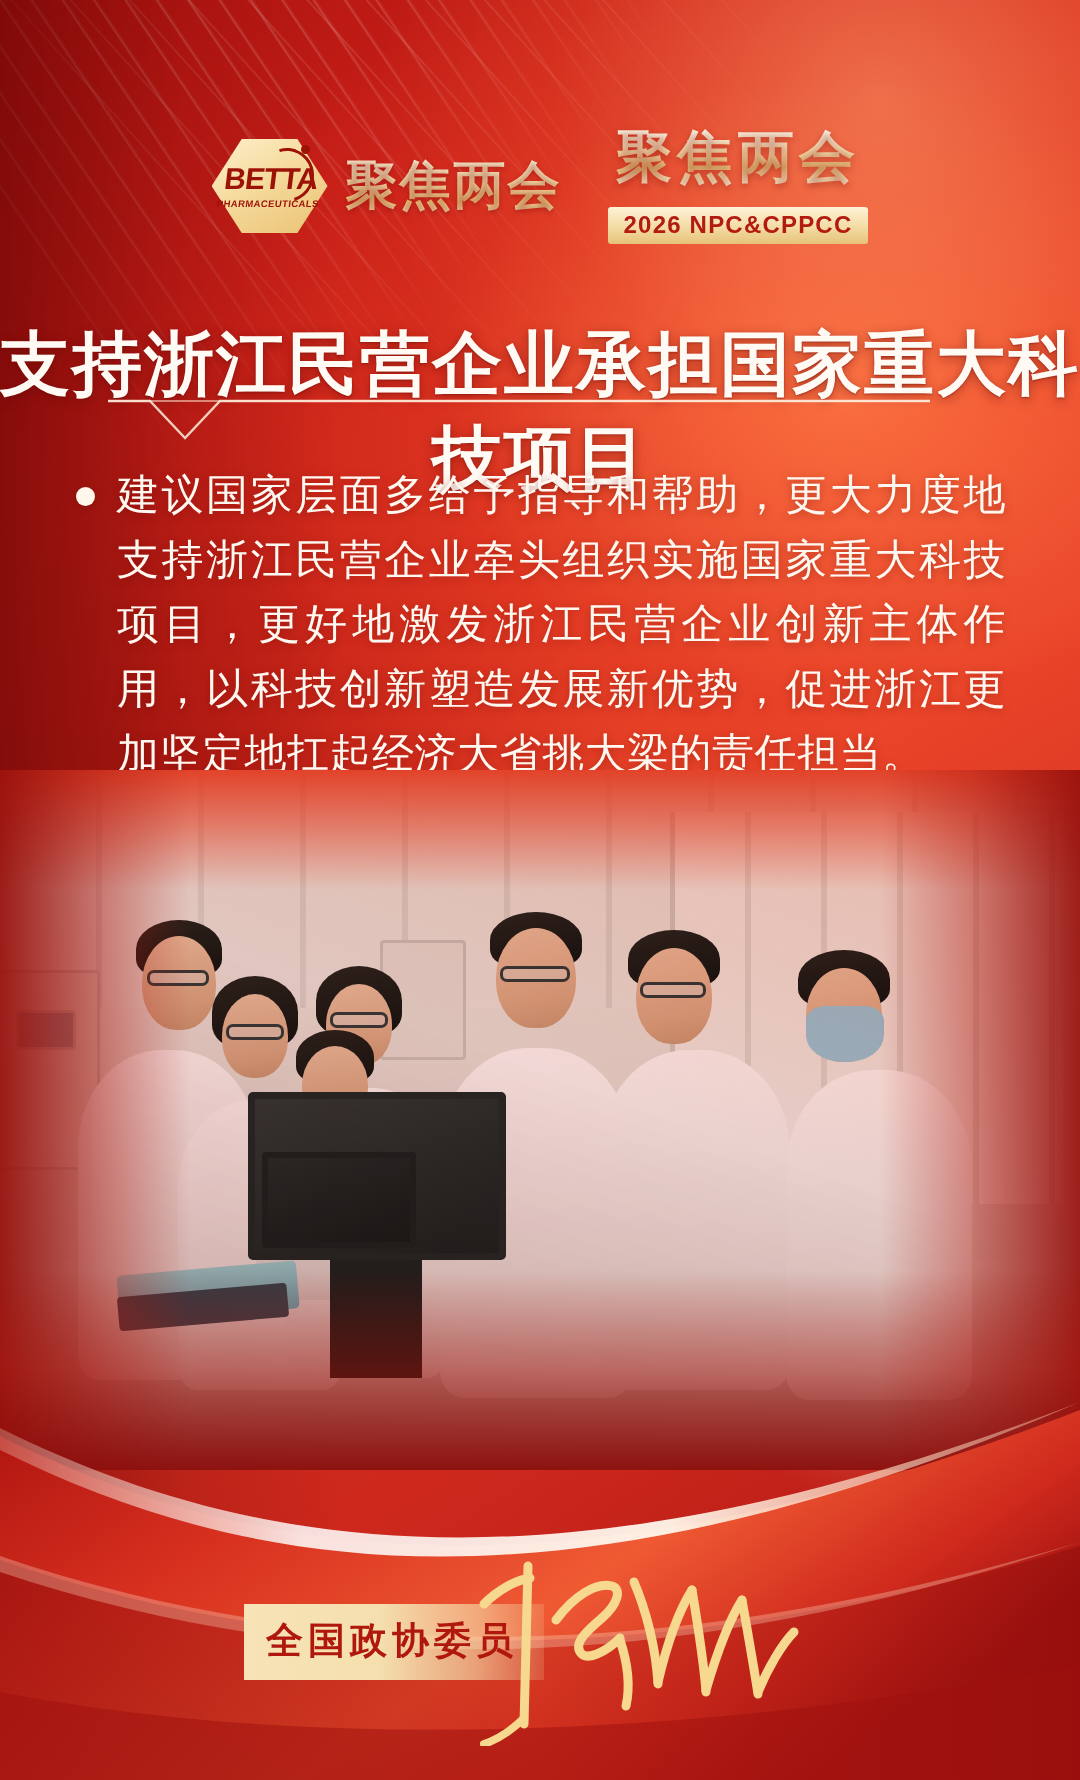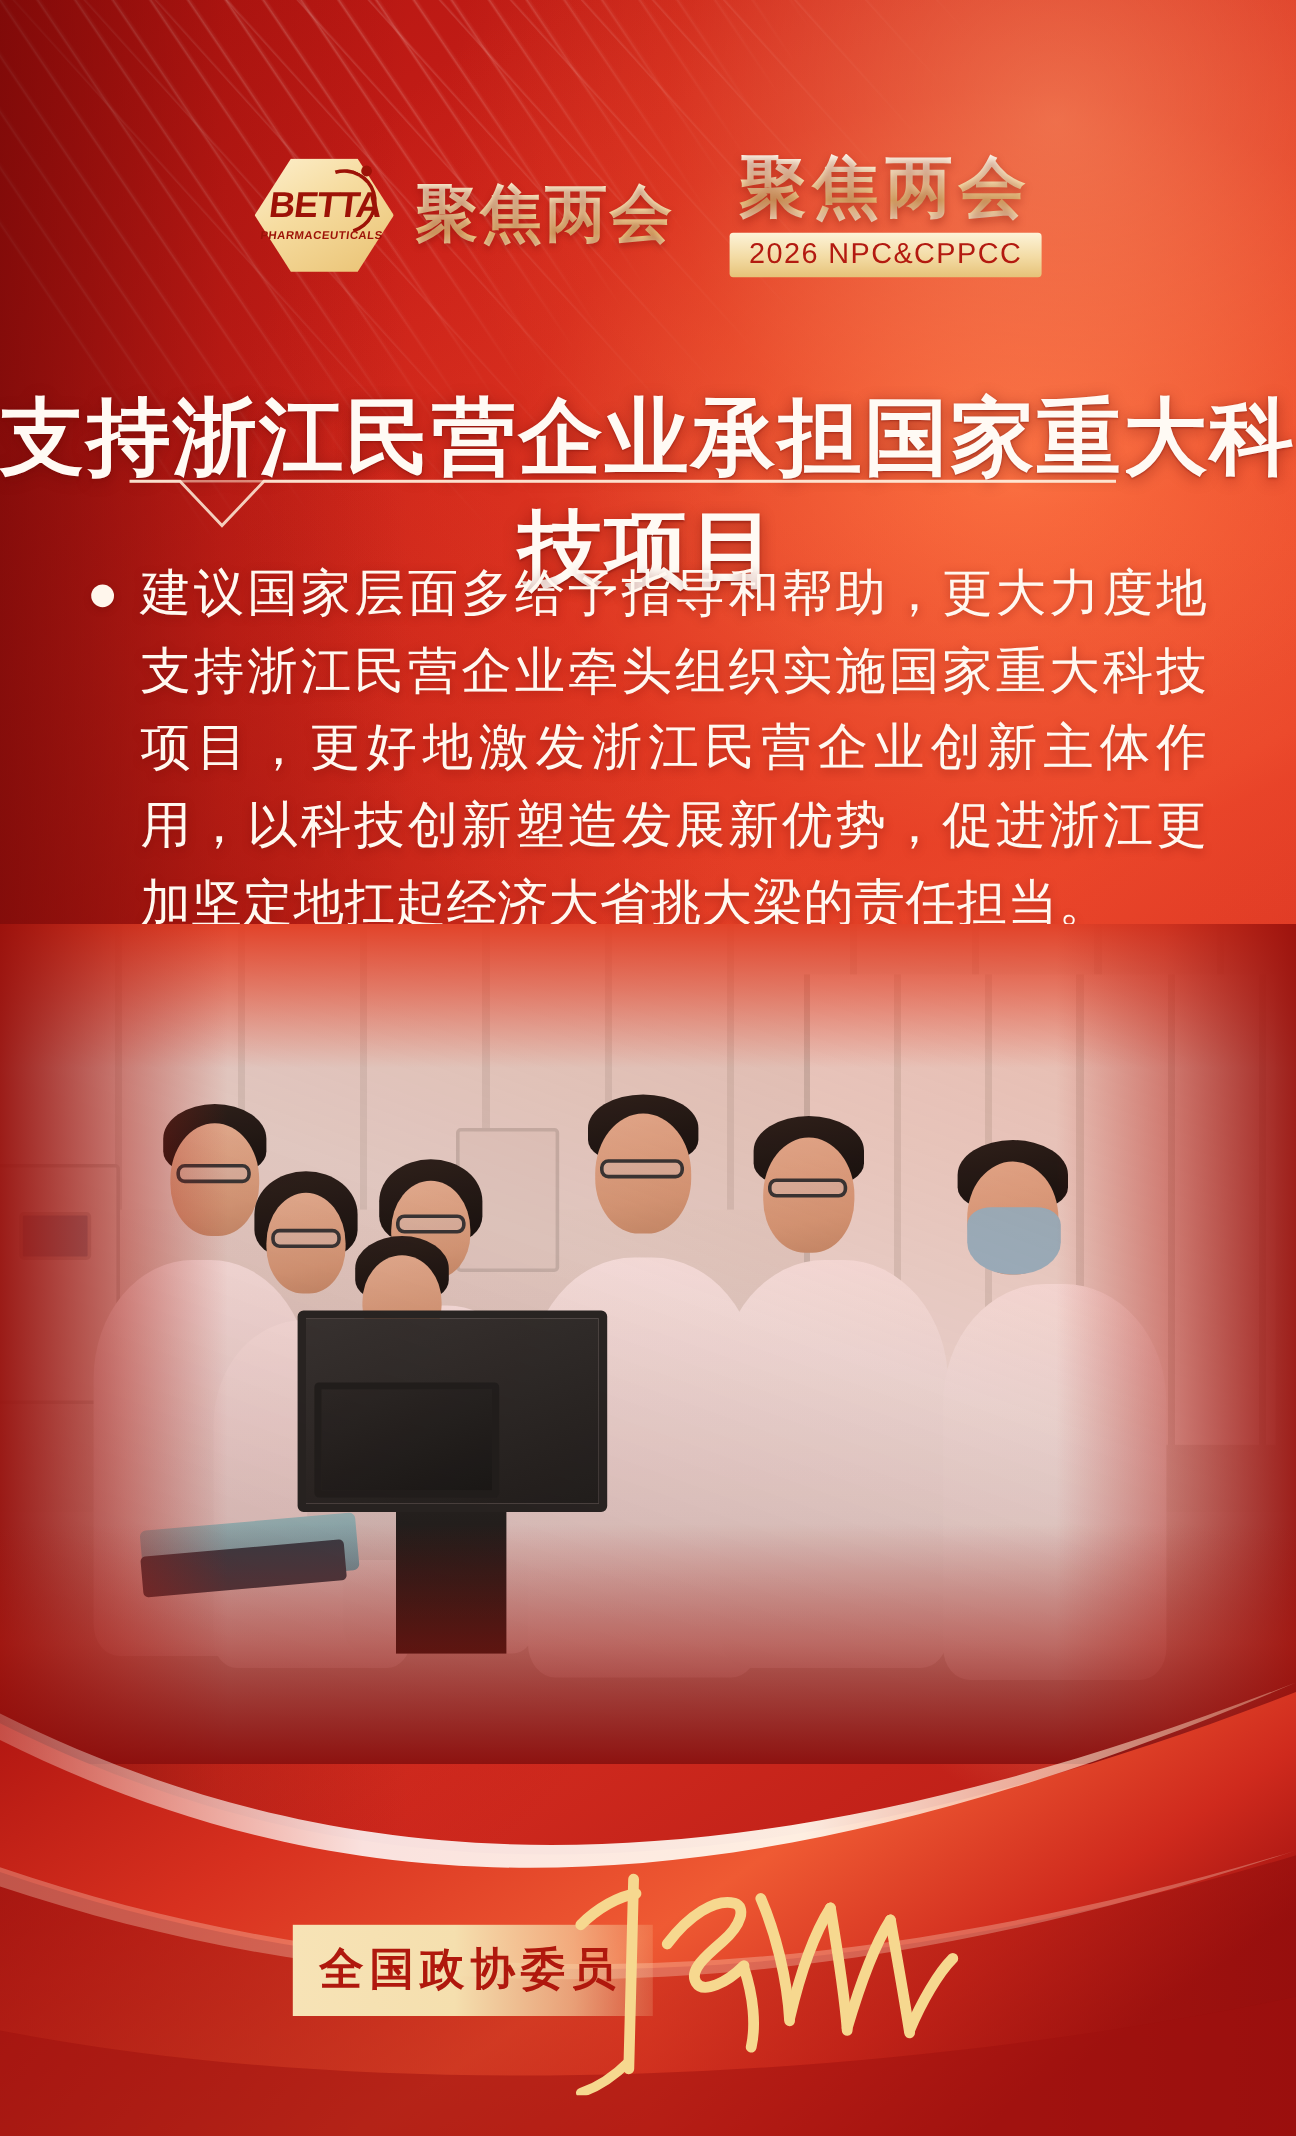--- a/index.html
+++ b/index.html
@@ -111,25 +111,25 @@
   }
 
   .focus { text-align:center; margin-left:18px; }
   .focus-title {
     font-size:56px; font-weight:bold; letter-spacing:5px; line-height:1.05;
     background:linear-gradient(180deg,#fffaf0 0%,#fbe6b4 40%,#e9c47a 66%,#fff4dd 100%);
     -webkit-background-clip:text; background-clip:text; color:transparent;
     text-shadow:0 3px 7px rgba(120,12,6,.38);
   }
   .focus-badge {
-    margin-top:7px;
+    margin-top:20px;
     background:linear-gradient(180deg,#fdf3d8 0%,#f3dba4 55%,#e6c278 100%);
     color:#b31a10;
     font-family:"Liberation Sans","DejaVu Sans",sans-serif;
-    font-weight:normal; font-size:24px; letter-spacing:1.2px;
+    font-weight:bold; font-size:24px; letter-spacing:1.2px;
     padding:4px 16px 5px; border-radius:3px; display:inline-block;
   }
 
   
   .title {
     position:absolute; left:0; top:318px; width:1080px;
     text-align:center;
     font-size:70px; font-weight:bold; letter-spacing:2px;
     color:#fffaf4;
     text-shadow:0 3px 12px rgba(105,8,6,.45), 0 1px 2px rgba(120,14,8,.5);

